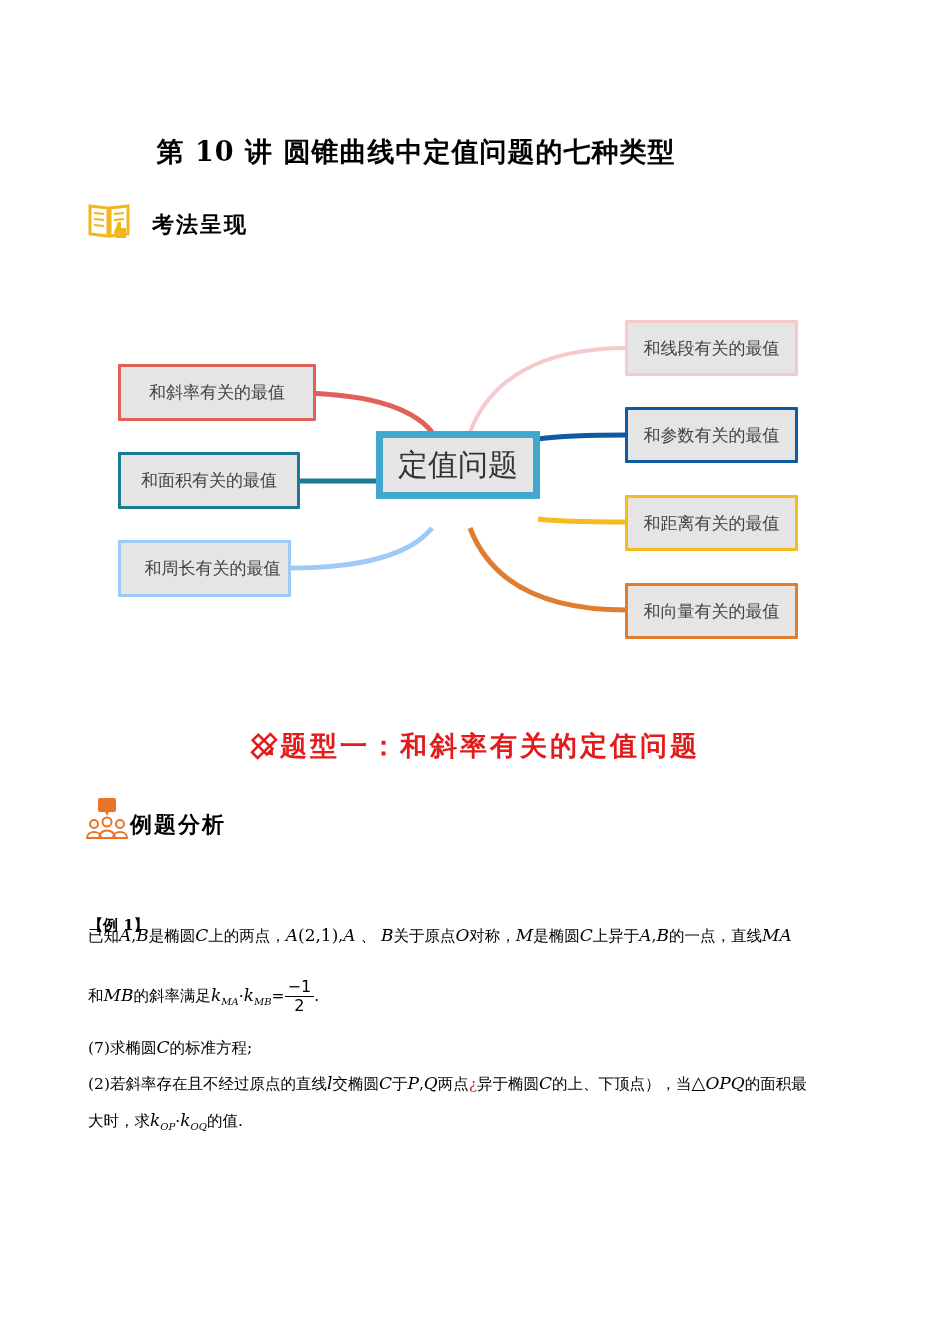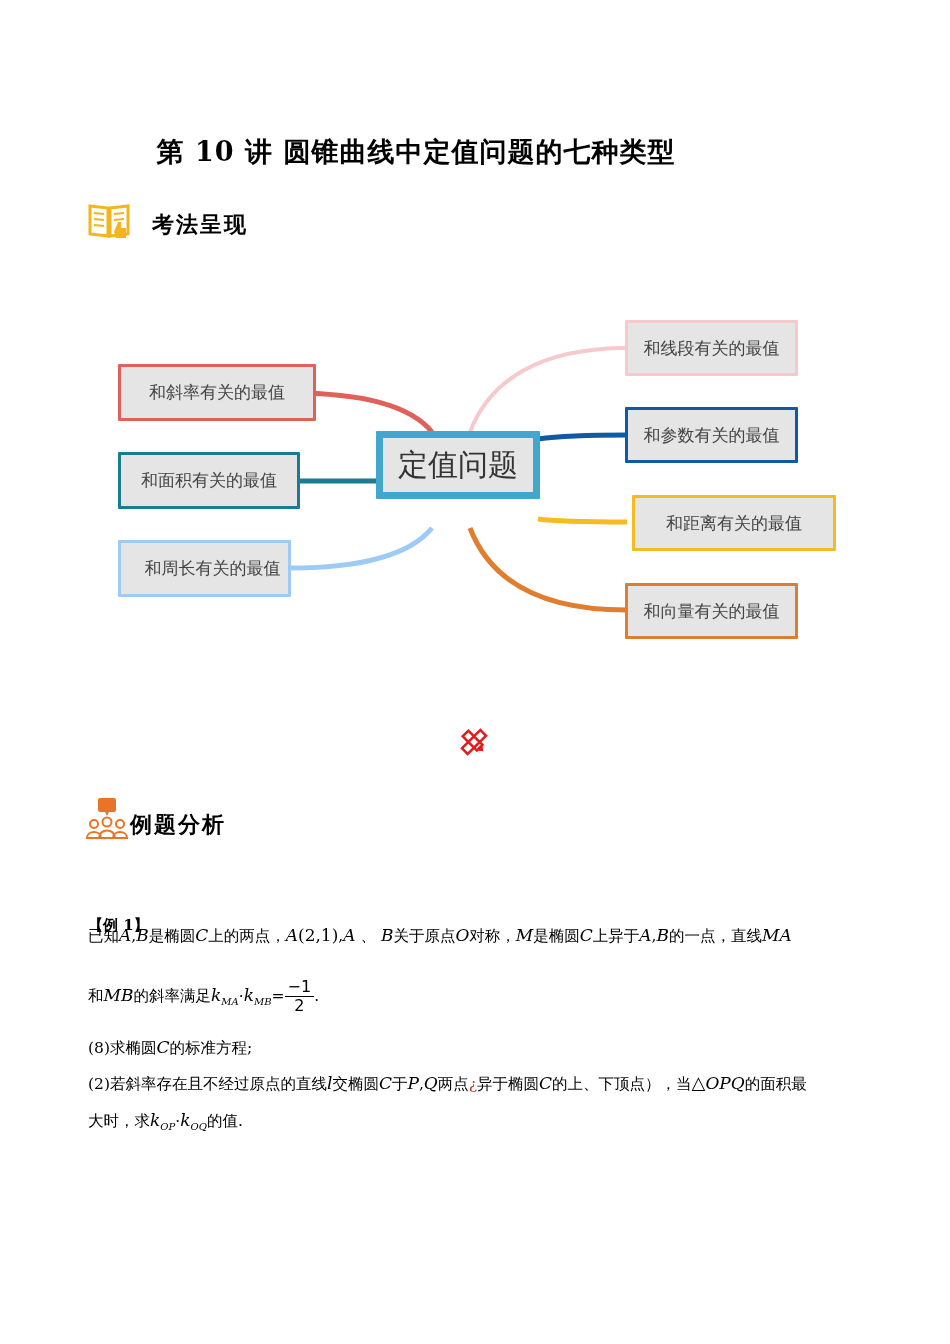--- a/index.html
+++ b/index.html
@@ -55,35 +55,36 @@
 </svg>
 
 <div class="mm-node" style="left:118px;top:364px;width:198px;height:57px;border-color:#e0605a;">和斜率有关的最值</div>
 <div class="mm-node" style="left:118px;top:452px;width:182px;height:57px;border-color:#1b7b92;">和面积有关的最值</div>
 <div class="mm-node" style="left:118px;top:540px;width:173px;height:57px;border-color:#9ecbf5;padding-left:16px;">和周长有关的最值</div>
 
 <div class="mm-node mm-center" style="left:376px;top:431px;width:164px;height:68px;">定值问题</div>
 
 <div class="mm-node" style="left:625px;top:320px;width:173px;height:56px;border-color:#f7c9cc;">和线段有关的最值</div>
 <div class="mm-node" style="left:625px;top:407px;width:173px;height:56px;border-color:#0e5aa3;">和参数有关的最值</div>
-<div class="mm-node" style="left:625px;top:495px;width:204px;height:56px;border-color:#f6bb23;margin-left:7px;">和距离有关的最值</div>
+<div class="mm-node" style="left:625px;top:495px;width:173px;height:56px;border-color:#f6bb23;">和距离有关的最值</div>
 <div class="mm-node" style="left:625px;top:583px;width:173px;height:56px;border-color:#e07d2e;">和向量有关的最值</div>
 
 <div class="abs type-head">
   <span style="display:inline-block;width:28px;height:28px;margin-right:2px;">
     <svg width="28" height="28" viewBox="0 0 28 28">
       <g transform="rotate(45 14 14)">
           <rect x="10" y="1" width="8" height="26" fill="none" stroke="#e31b1b" stroke-width="2.5"></rect>
         </g>
       <g transform="rotate(-45 14 14)">
           <rect x="10" y="2" width="8" height="20" fill="none" stroke="#e31b1b" stroke-width="2.5"></rect>
           <path d="M10 22 L14 27 L18 22 Z" fill="#e31b1b"></path>
         </g>
     </svg>
   </span>
+  <span>题型一：和斜率有关的定值问题</span>
 </div>
 
 <div class="abs sec-head" style="left:86px; top:798px;">
   <span style="display:inline-block;width:42px;height:42px;">
     <svg width="42" height="42" viewBox="0 0 42 42">
       <rect x="12" y="0" width="18" height="14" rx="2" fill="#e8742a"></rect>
       <path d="M19 14 L21 18 L23 14 Z" fill="#e8742a"></path>
       <circle cx="8" cy="26" r="4" fill="none" stroke="#e8742a" stroke-width="2"></circle>
       <circle cx="21" cy="24" r="4.5" fill="none" stroke="#e8742a" stroke-width="2"></circle>
       <circle cx="34" cy="26" r="4" fill="none" stroke="#e8742a" stroke-width="2"></circle>
@@ -102,21 +103,21 @@
 </div>
 
 <div class="p" style="top:978px;">
   <span>和</span><span class="m">MB</span><span>的斜率满足</span><span class="m">k</span><sub>MA</sub><span>·</span><span class="m">k</span><sub>MB</sub><span>=</span><span class="frac">
       <span class="num">−1</span>
       <span>2</span>
     </span><span>.</span>
 </div>
 
 <div class="p" style="top:1037px;">
-  <span>(8)求椭圆</span><span class="m">C</span><span>的标准方程;</span>
+  <span>(7)求椭圆</span><span class="m">C</span><span>的标准方程;</span>
 </div>
 
 <div class="p" style="top:1072px;">
   <span>(2)若斜率存在且不经过原点的直线</span><span class="m">l</span><span>交椭圆</span><span class="m">C</span><span>于</span><span class="m">P</span><span>,</span><span class="m">Q</span><span>两点</span><span style="color:#c0392b;">¿</span><span>异于椭圆</span><span class="m">C</span><span>的上、下顶点），当</span><span style="font-size:18px;">△</span><span class="m">OPQ</span><span>的面积最</span>
 </div>
 
 <div class="p" style="top:1110px;">
   <span>大时，求</span><span class="m">k</span><sub>OP</sub><span>·</span><span class="m">k</span><sub>OQ</sub><span>的值.</span>
 </div>
 

